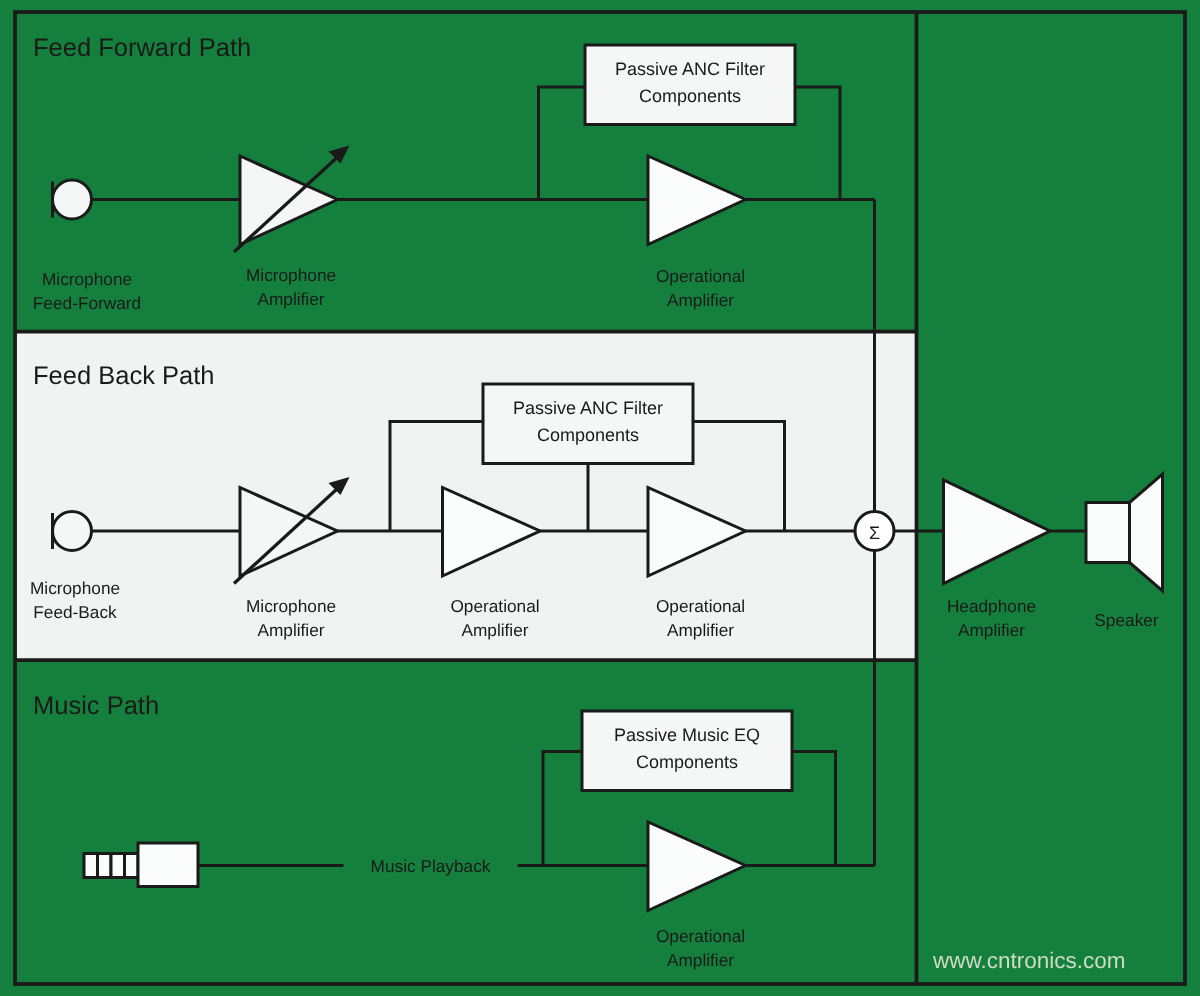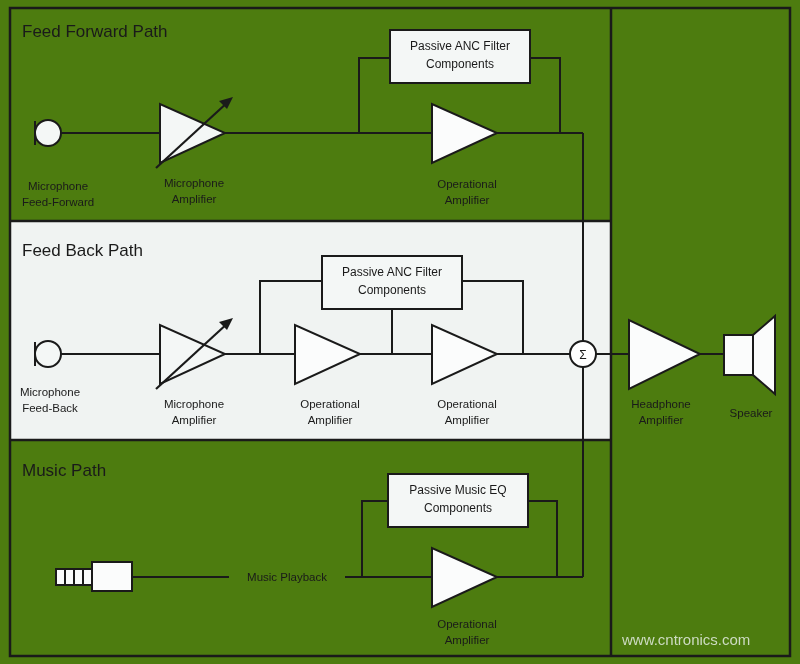--- a/index.html
+++ b/index.html
@@ -4,21 +4,21 @@
 <style>
   html, body {
     margin: 0;
     padding: 0;
     background: #ffffff;
   }
   #page {
     position: relative;
     width: 800px;
     height: 664px;
-    background: #4d7c0f;
+    background: #15803d;
     font-family: "Liberation Sans", sans-serif;
     overflow: hidden;
   }
   svg.diagram {
     display: block;
     width: 800px;
     height: 664px;
   }
   text {
     font-family: "Liberation Sans", sans-serif;

